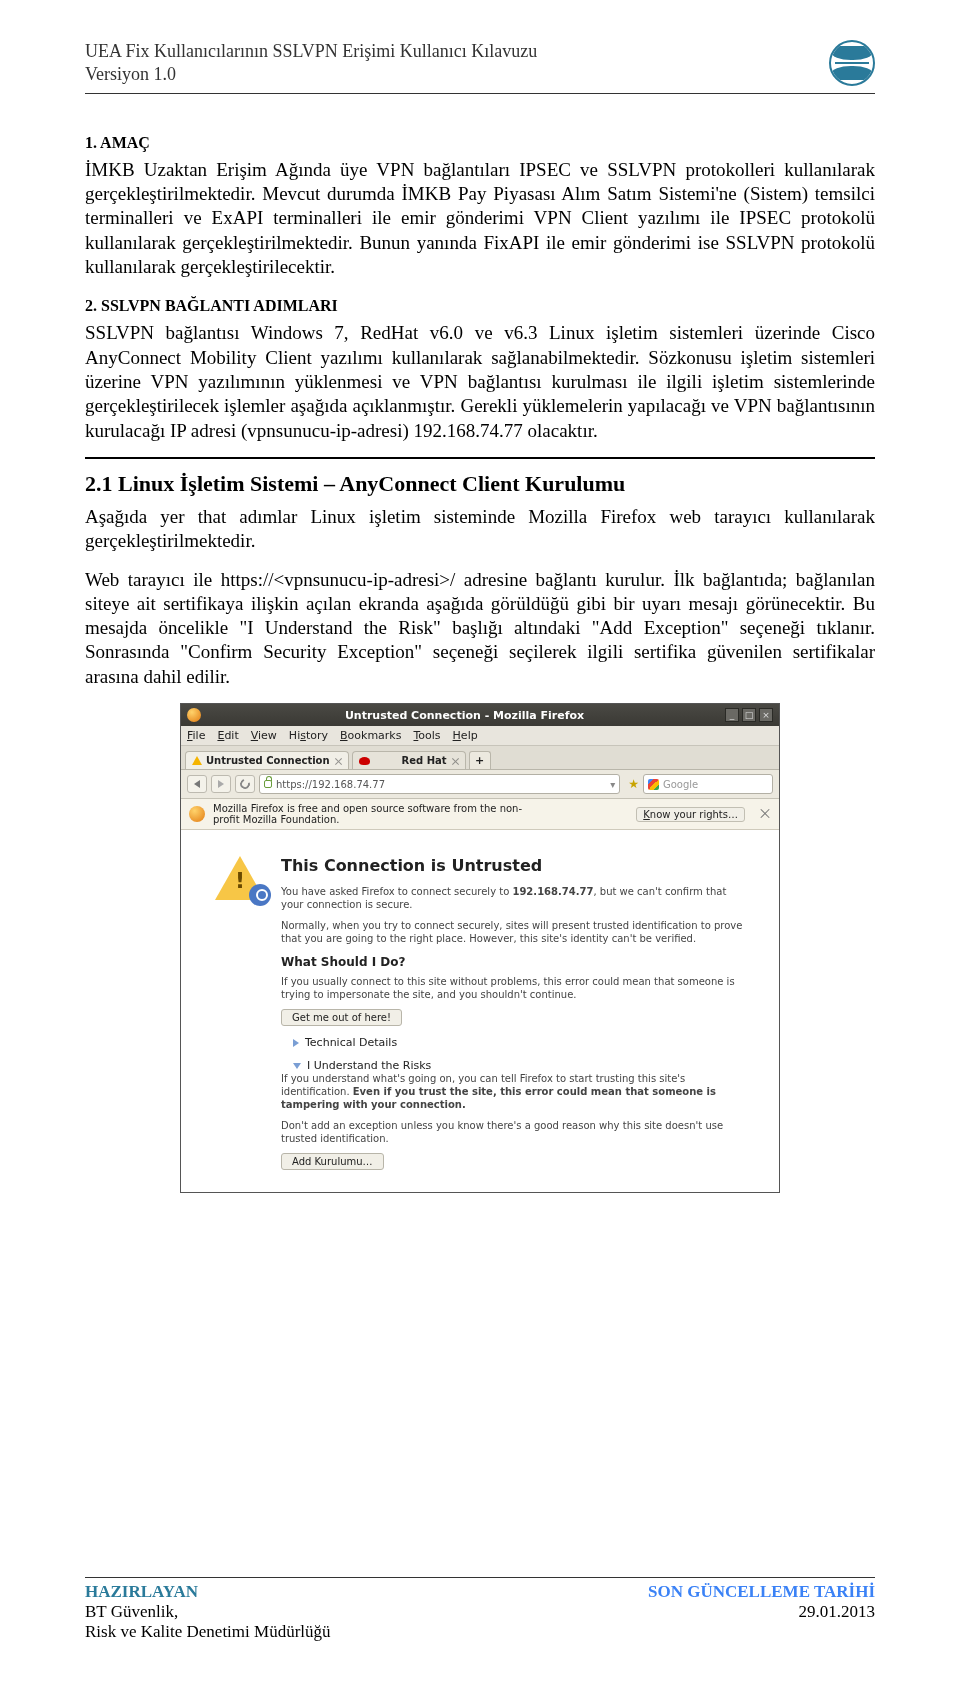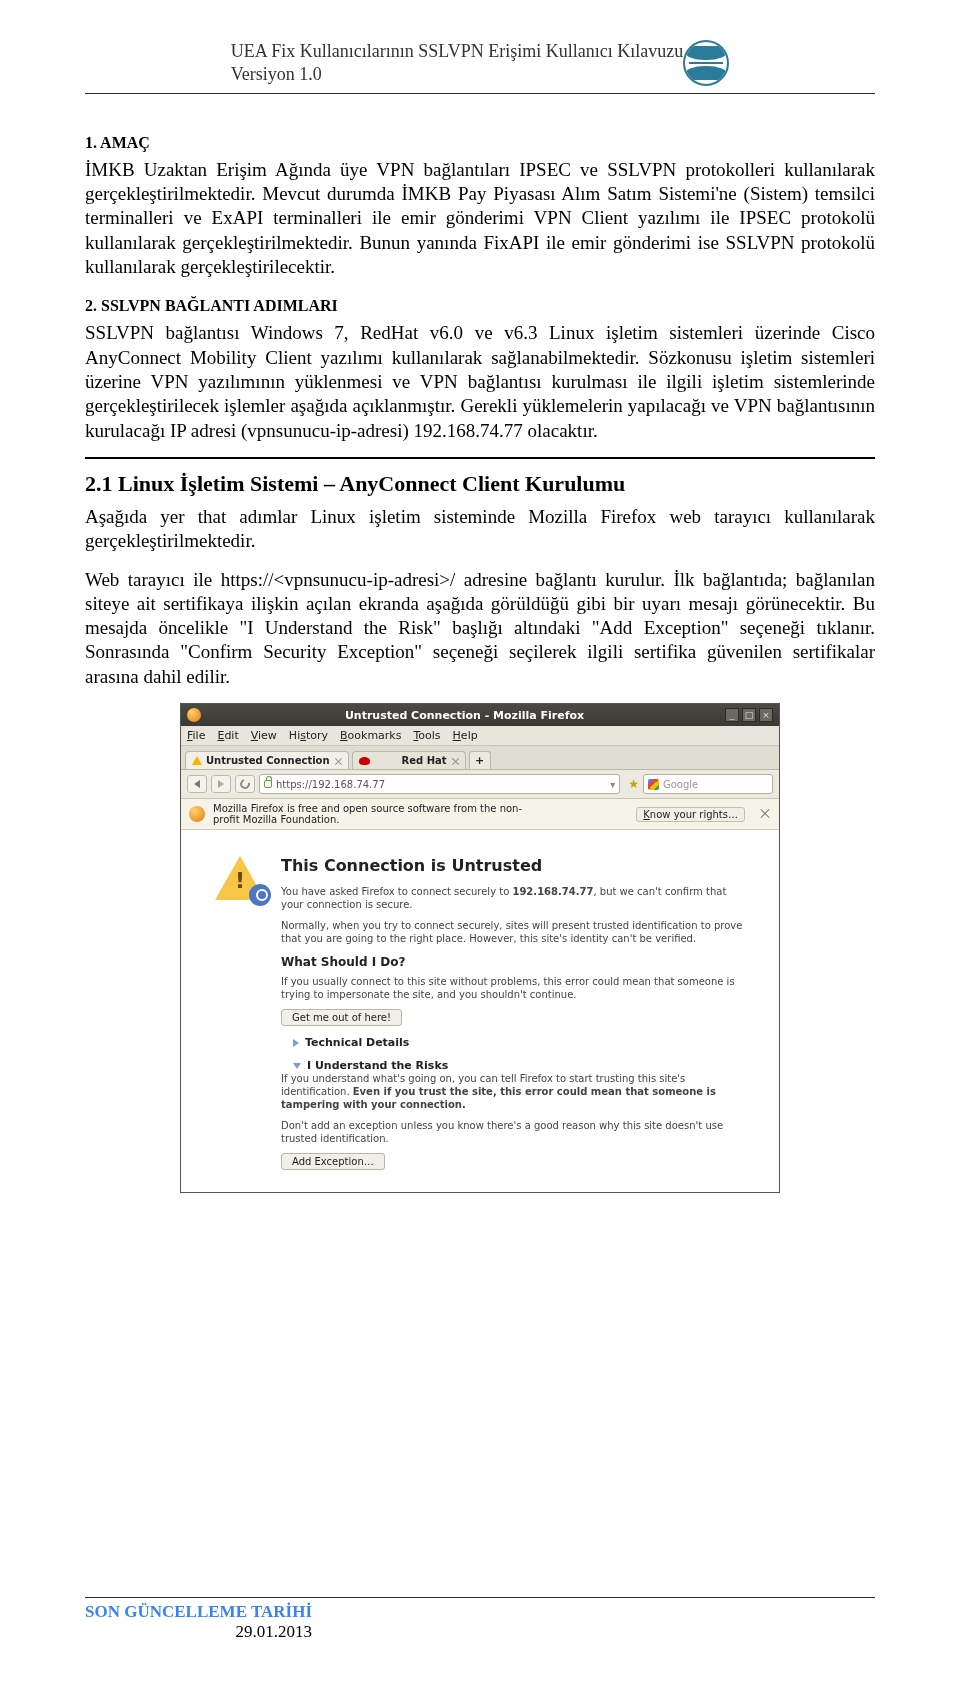--- a/index.html
+++ b/index.html
@@ -7,21 +7,21 @@
     width: 960px;
     height: 1682px;
     background: #fff;
     font-family: "Times New Roman", Times, serif;
     color: #000;
     position: relative;
     padding: 40px 85px 50px 85px;
   }
   .page-header {
     display: flex;
-    justify-content: center;
+    justify-content: space-between;
     align-items: flex-start;
     border-bottom: 1.5px solid #333;
     padding-bottom: 6px;
     margin-bottom: 40px;
   }
   .header-text { font-size: 18px; color: #333; line-height: 1.3; }
   .logo {
     width: 46px; height: 46px;
     border: 2px solid #2a7a9a;
     border-radius: 50%;
@@ -167,21 +167,21 @@
     border:2px solid #fff; border-radius:50%;
   }
   .ff-h1 { font-size: 16px; font-weight: bold; margin-bottom: 10px; }
   .ff-p { font-size: 10px; color: #444; margin-bottom: 8px; line-height: 1.3; }
   .ff-h2 { font-size: 12px; font-weight: bold; margin: 10px 0 6px 0; }
   .ff-btn {
     display: inline-block; background: #f1efe7;
     border: 1px solid #b8b5a9; border-radius: 3px;
     padding: 2px 10px; font-size: 10px; color: #222;
   }
-  .expander { display: flex; align-items: center; gap: 6px; font-size: 11px; font-weight: bold; margin-top: 10px; padding-left: 12px; }
+  .expander { display: flex; align-items: center; gap: 6px; font-size: 11px; font-weight: normal; margin-top: 10px; padding-left: 12px; }
   .exp-closed { width:0;height:0;border-top:4px solid transparent;border-bottom:4px solid transparent;border-left:6px solid #7a9ed4;}
   .exp-open { width:0;height:0;border-left:4px solid transparent;border-right:4px solid transparent;border-top:6px solid #7a9ed4;}
   .risks-indent { }
   
   .page-footer {
     position: absolute; left: 85px; right: 85px; bottom: 40px;
   }
   .page-footer hr { border:none; border-top:1.5px solid #333; margin-bottom:4px;}
   .ft-row { display:flex; justify-content:space-between; font-size:17px; }
   .ft-left { color:#000; }
@@ -306,28 +306,33 @@
 
         <div class="expander">
           <div class="exp-open"></div>
           <span>I Understand the Risks</span>
         </div>
         <div class="risks-indent">
           <div class="ff-p">
             <span>If you understand what's going on, you can tell Firefox to start trusting this site's identification. </span><b>Even if you trust the site, this error could mean that someone is tampering with your connection.</b>
           </div>
           <div class="ff-p">Don't add an exception unless you know there's a good reason why this site doesn't use trusted identification.</div>
-          <div class="ff-btn">Add Exception…</div>
+          <div class="ff-btn">Add Kurulumu…</div>
         </div>
       </div>
     </div>
   </div>
 </div>
 
 <div class="page-footer">
   <hr>
   <div class="ft-row">
+    <div class="ft-left">
+      <div class="lbl">HAZIRLAYAN</div>
+      <div>BT Güvenlik,</div>
+      <div>Risk ve Kalite Denetimi Müdürlüğü</div>
+    </div>
     <div class="ft-right">
       <div class="lbl">SON GÜNCELLEME TARİHİ</div>
       <div>29.01.2013</div>
     </div>
   </div>
 </div>
 
 </body></html>

